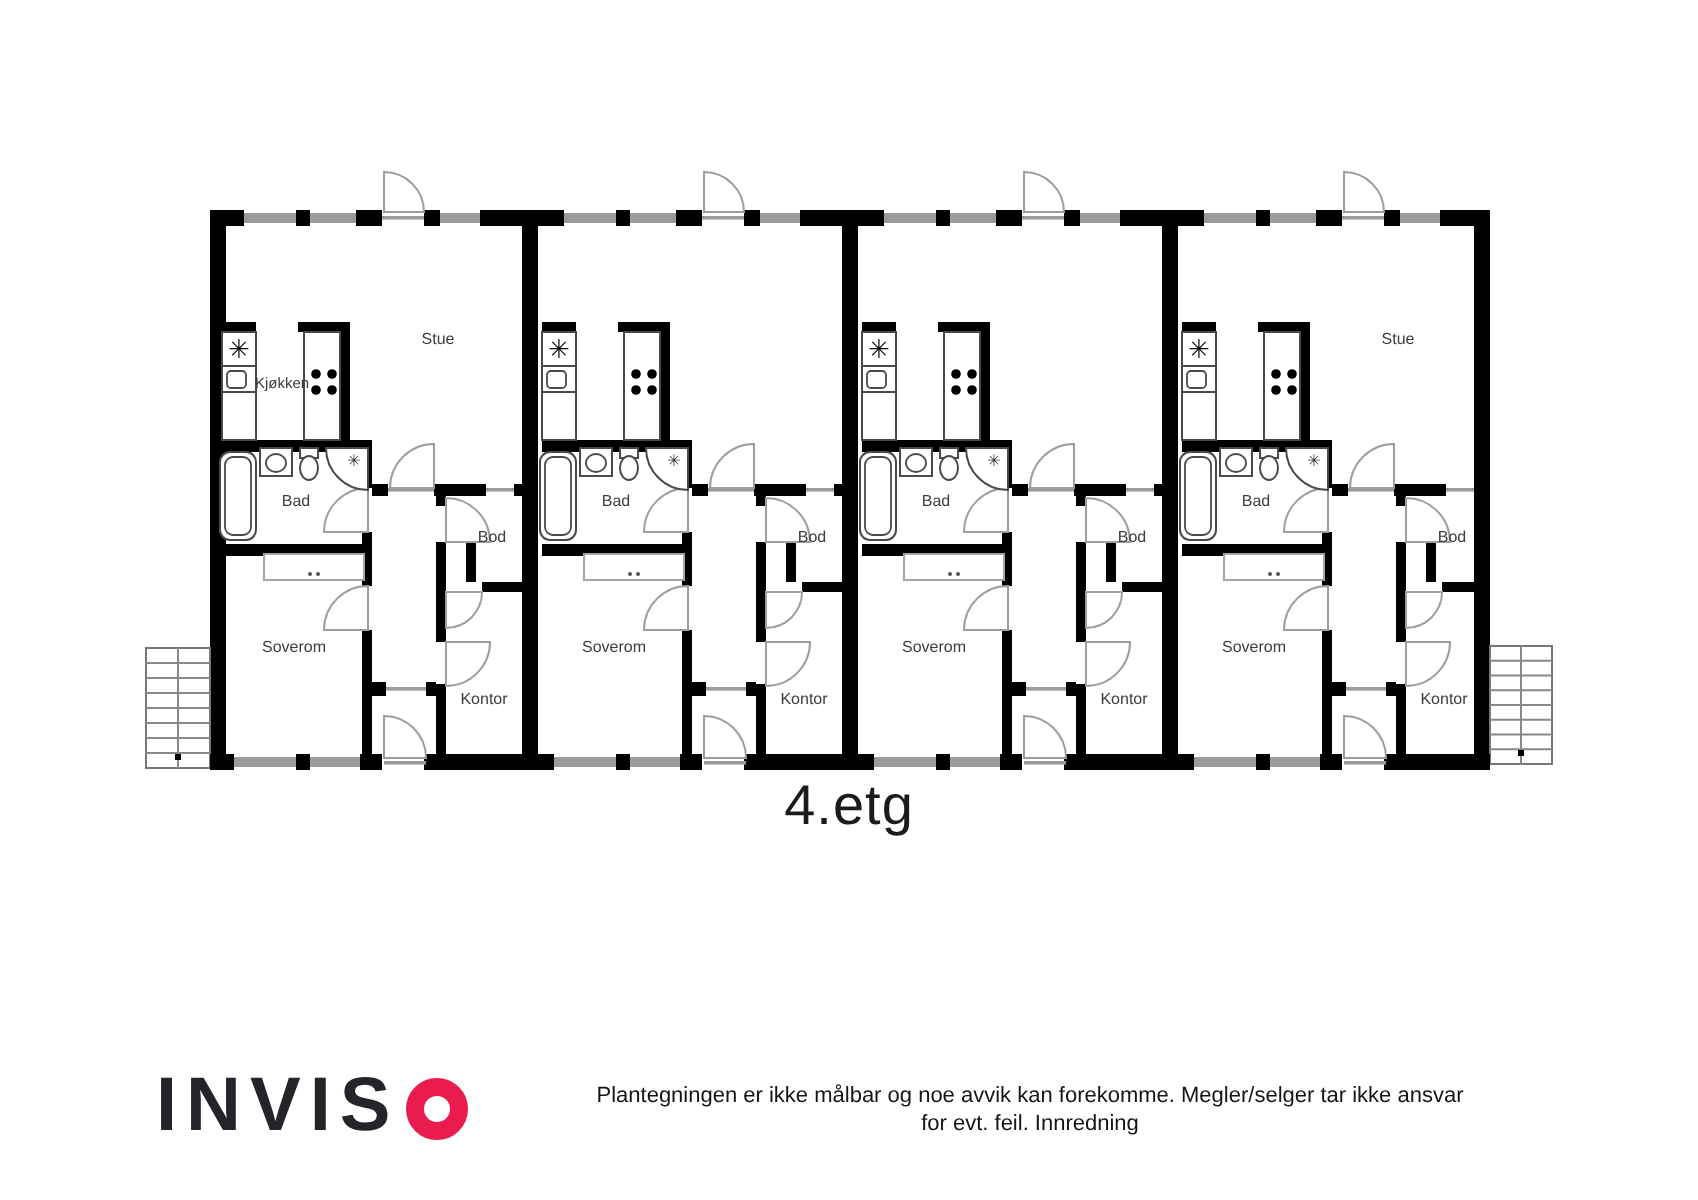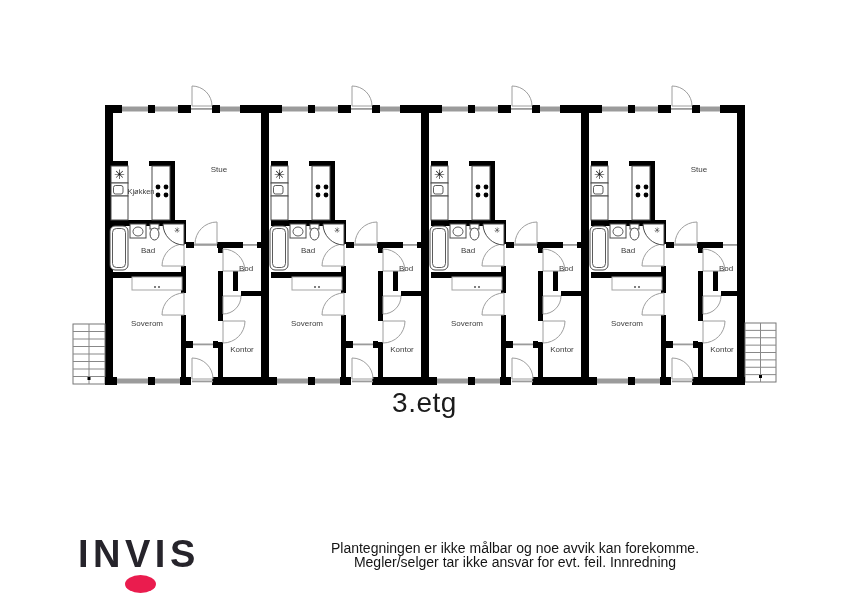--- a/index.html
+++ b/index.html
@@ -2,27 +2,27 @@
 <html style="--accent: #ea1c4e; --logo-color: #26242b; --label: #3c3c3c;"><head>
 <meta charset="utf-8">
 <style>
   html,body{margin:0;padding:0;background:#fff;}
   .page{position:relative;width:849px;height:600px;background:#ffffff;overflow:hidden;
         font-family:"Liberation Sans",sans-serif;}
   svg{position:absolute;left:0;top:0;}
   .room-label{font-family:"Liberation Sans",sans-serif;fill:var(--label,#3c3c3c);}
   .floor-label{position:absolute;top:387px;left:0;width:849px;text-align:center;
                font-size:28px;color:#1b1b1b;letter-spacing:0.5px;}
-  .logo{position:absolute;left:78px;top:535px;display:flex;align-items:center;height:36px;flex-direction:column;}
+  .logo{position:absolute;left:78px;top:535px;display:flex;align-items:center;height:36px;}
   .logo-text{font-size:38px;font-weight:bold;letter-spacing:4.5px;line-height:1;
              color:var(--logo-color,#26242b);}
   .logo-o{display:inline-block;width:31px;height:31px;box-sizing:border-box;
           border:9.5px solid var(--accent,#ea1c4e);border-radius:50%;margin-left:3px;margin-top:2px;}
   .disclaimer{position:absolute;left:294px;top:542px;width:442px;text-align:center;
-              font-size:14px;line-height:13.5px;color:#151515;}
+              font-size:11px;line-height:13.5px;color:#151515;}
 </style>
 </head>
 <body>
 
 <div class="page">
 
   <svg width="849" height="470" viewBox="0 0 849 470">
     <g id="static-layer">
       <rect x="105" y="105" width="8" height="280" fill="#000"></rect>
       <rect x="737" y="105" width="8" height="280" fill="#000"></rect>
@@ -346,21 +346,21 @@
           <circle cx="639" cy="287" r="1" fill="#555"></circle>
           <text x="699" y="172" font-size="8" text-anchor="middle" class="room-label">Stue</text>
           <text x="628" y="253" font-size="8" text-anchor="middle" class="room-label">Bad</text>
           <text x="726" y="271" font-size="8" text-anchor="middle" class="room-label">Bod</text>
           <text x="627" y="326" font-size="8" text-anchor="middle" class="room-label">Soverom</text>
           <text x="722" y="352" font-size="8" text-anchor="middle" class="room-label">Kontor</text>
         </g>
       </g>
   </svg>
 
-  <div class="floor-label">3.etg</div>
+  <div class="floor-label">4.etg</div>
 
   <div class="logo">
     <span class="logo-text">INVIS</span>
     <span class="logo-o"></span>
   </div>
 
   <div class="disclaimer">
     <div>Plantegningen er ikke målbar og noe avvik kan forekomme. Megler/selger tar ikke ansvar for evt. feil. Innredning</div>
   </div>
 

